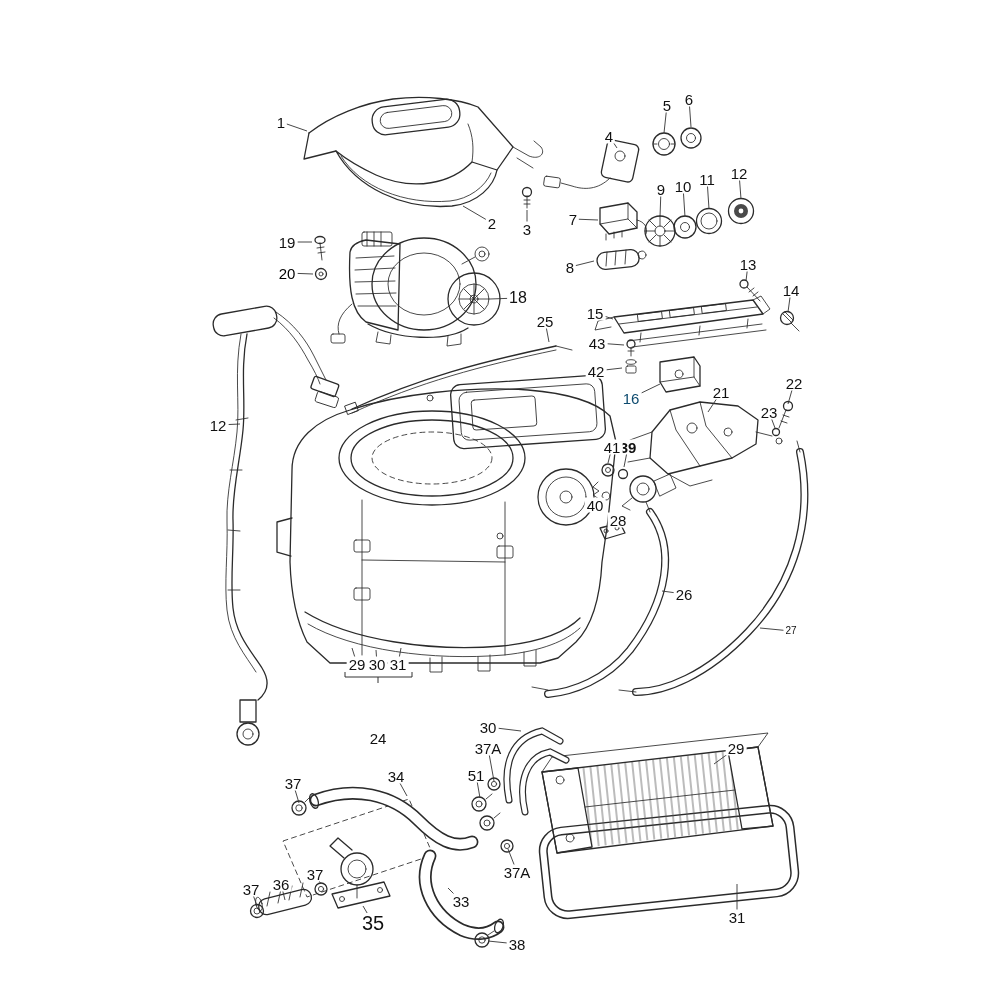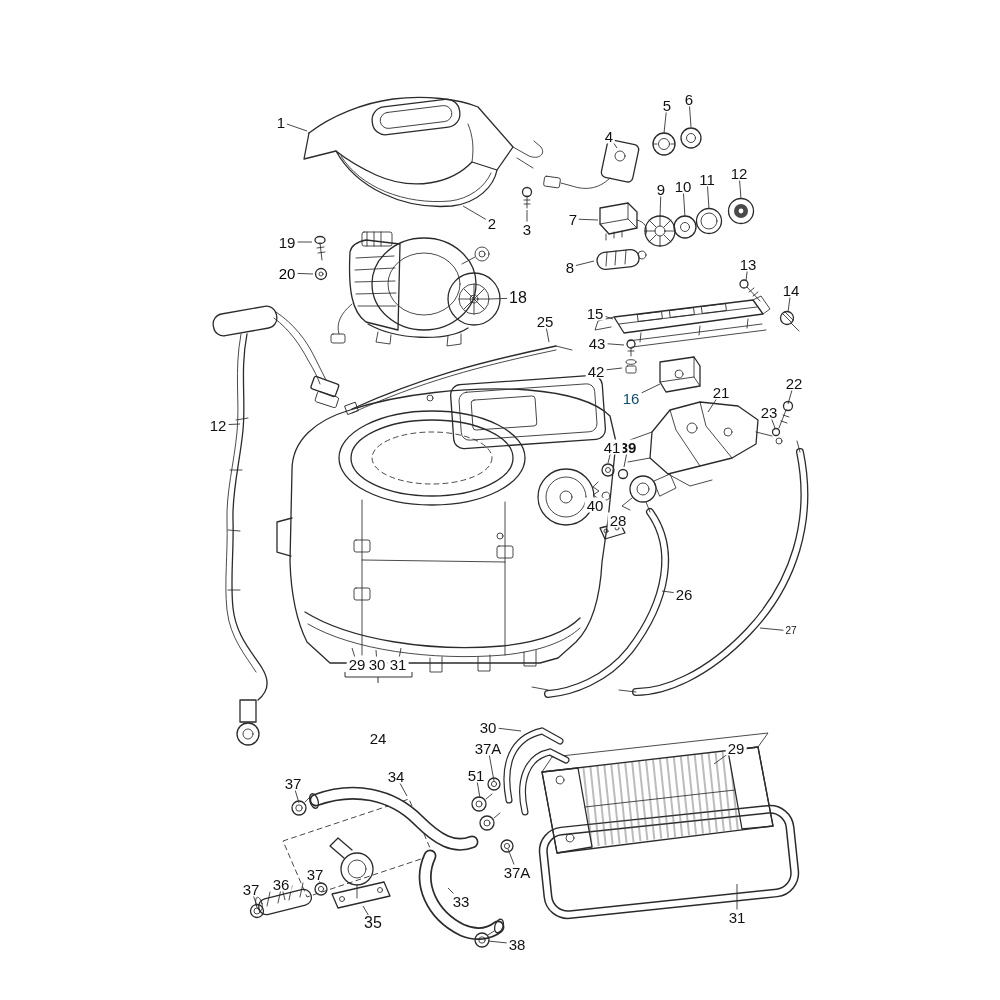--- a/index.html
+++ b/index.html
@@ -445,19 +445,19 @@
       <div class="callout" style="left: 378px; top: 690px; color: rgb(17, 17, 17); font-size: 15px; margin-top: 48px;">24</div>
       <div class="callout" style="left: 488px; top: 727px; color: rgb(17, 17, 17); font-size: 15px;">30</div>
       <div class="callout" style="left: 488px; top: 748px; color: rgb(17, 17, 17); font-size: 15px;">37A</div>
       <div class="callout" style="left: 736px; top: 748px; color: rgb(17, 17, 17); font-size: 15px;">29</div>
       <div class="callout" style="left: 476px; top: 775px; color: rgb(17, 17, 17); font-size: 15px;">51</div>
       <div class="callout" style="left: 396px; top: 776px; color: rgb(17, 17, 17); font-size: 15px;">34</div>
       <div class="callout" style="left: 293px; top: 783px; color: rgb(17, 17, 17); font-size: 15px;">37</div>
       <div class="callout" style="left: 517px; top: 872px; color: rgb(17, 17, 17); font-size: 15px;">37A</div>
       <div class="callout" style="left: 461px; top: 901px; color: rgb(17, 17, 17); font-size: 15px;">33</div>
       <div class="callout" style="left: 737px; top: 917px; color: rgb(17, 17, 17); font-size: 15px;">31</div>
-      <div class="callout" style="left: 373px; top: 923px; color: rgb(17, 17, 17); font-size: 16px;">35</div>
+      <div class="callout" style="left: 373px; top: 923px; color: rgb(17, 17, 17); font-size: 20px;">35</div>
       <div class="callout" style="left: 281px; top: 884px; color: rgb(17, 17, 17); font-size: 15px;">36</div>
       <div class="callout" style="left: 315px; top: 874px; color: rgb(17, 17, 17); font-size: 15px;">37</div>
       <div class="callout" style="left: 251px; top: 889px; color: rgb(17, 17, 17); font-size: 15px;">37</div>
       <div class="callout" style="left: 517px; top: 944px; color: rgb(17, 17, 17); font-size: 15px;">38</div>
     </div>
 </div>
 
 </body></html>

